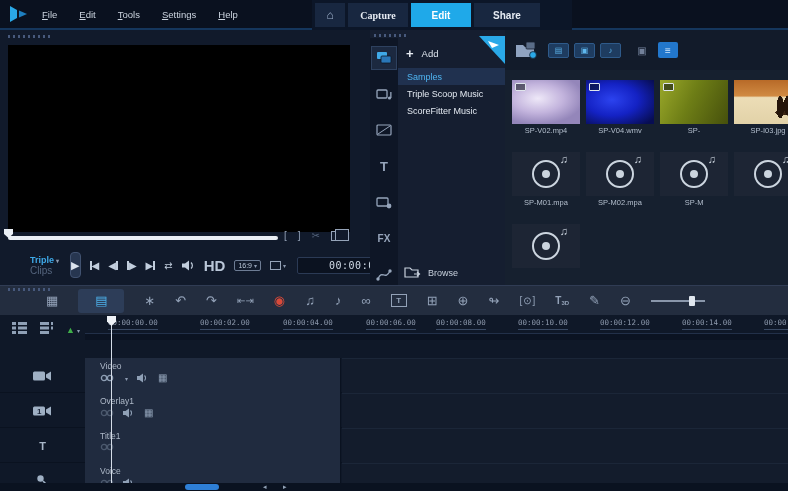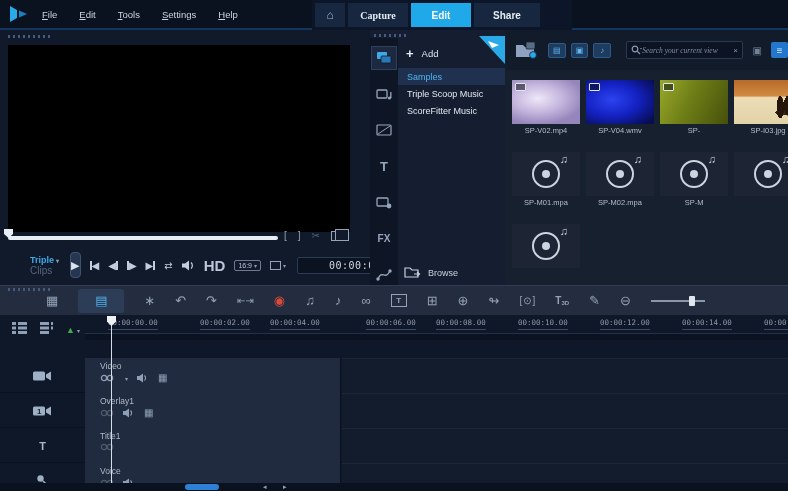--- a/index.html
+++ b/index.html
@@ -309,29 +309,20 @@
       </span>
       <span class="filter-btn">
           <span>▤</span>
         </span>
       <span class="filter-btn">
           <span>▣</span>
         </span>
       <span class="filter-btn">
           <span>♪</span>
         </span>
-      <div id="search-box">
-        <svg width="11" height="10" viewBox="0 0 11 10">
-          <circle cx="4" cy="4" r="2.8" fill="none" stroke="#8d9ab0" stroke-width="1.2"></circle>
-          <path d="M6.2 6.2 L9 9" stroke="#8d9ab0" stroke-width="1.2"></path>
-          <path d="M9 3 l2 0 -1 1.6 z" fill="#8d9ab0"></path>
-        </svg>
-        <input placeholder="Search your current view" style="">
-        <span id="search-clear">×</span>
-      </div>
       <span class="view-toggle">▣</span>
       <span class="view-toggle active">≡</span>
     </div>
 
     <div id="media-grid">
       <div class="m-item">
         <div class="thumb t-blossom">
             <span class="vbadge"></span>
           </div>
         <div class="m-label">SP-V02.mp4</div>
@@ -450,21 +441,21 @@
           </svg>
       </span>
       <span>
         <span id="marker-tri">▲</span><span class="caret">▾</span>
       </span>
     </div>
 
     <div id="ruler">
       <span class="rlabel" style="left:23px">00:00:00.00</span>
       <span class="rlabel" style="left:115px">00:00:02.00</span>
-      <span class="rlabel" style="left:185px">00:00:04.00</span>
+      <span class="rlabel" style="left:198px">00:00:04.00</span>
       <span class="rlabel" style="left:281px">00:00:06.00</span>
       <span class="rlabel" style="left:351px">00:00:08.00</span>
       <span class="rlabel" style="left:433px">00:00:10.00</span>
       <span class="rlabel" style="left:515px">00:00:12.00</span>
       <span class="rlabel" style="left:597px">00:00:14.00</span>
       <span class="rlabel" style="left:679px">00:00:16.00</span>
     </div>
     <div id="chapter-strip"></div>
 
     <div id="tracks">

